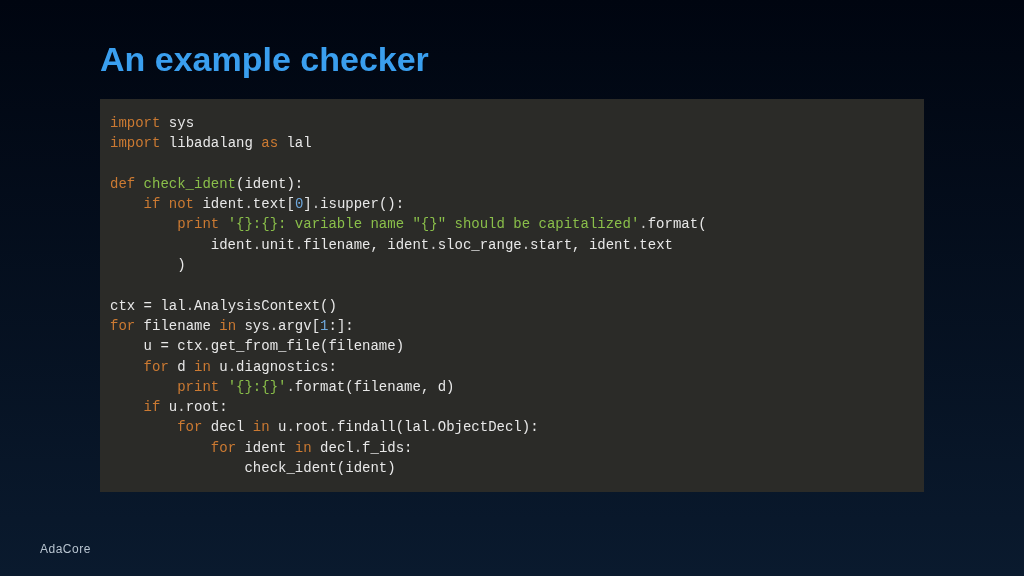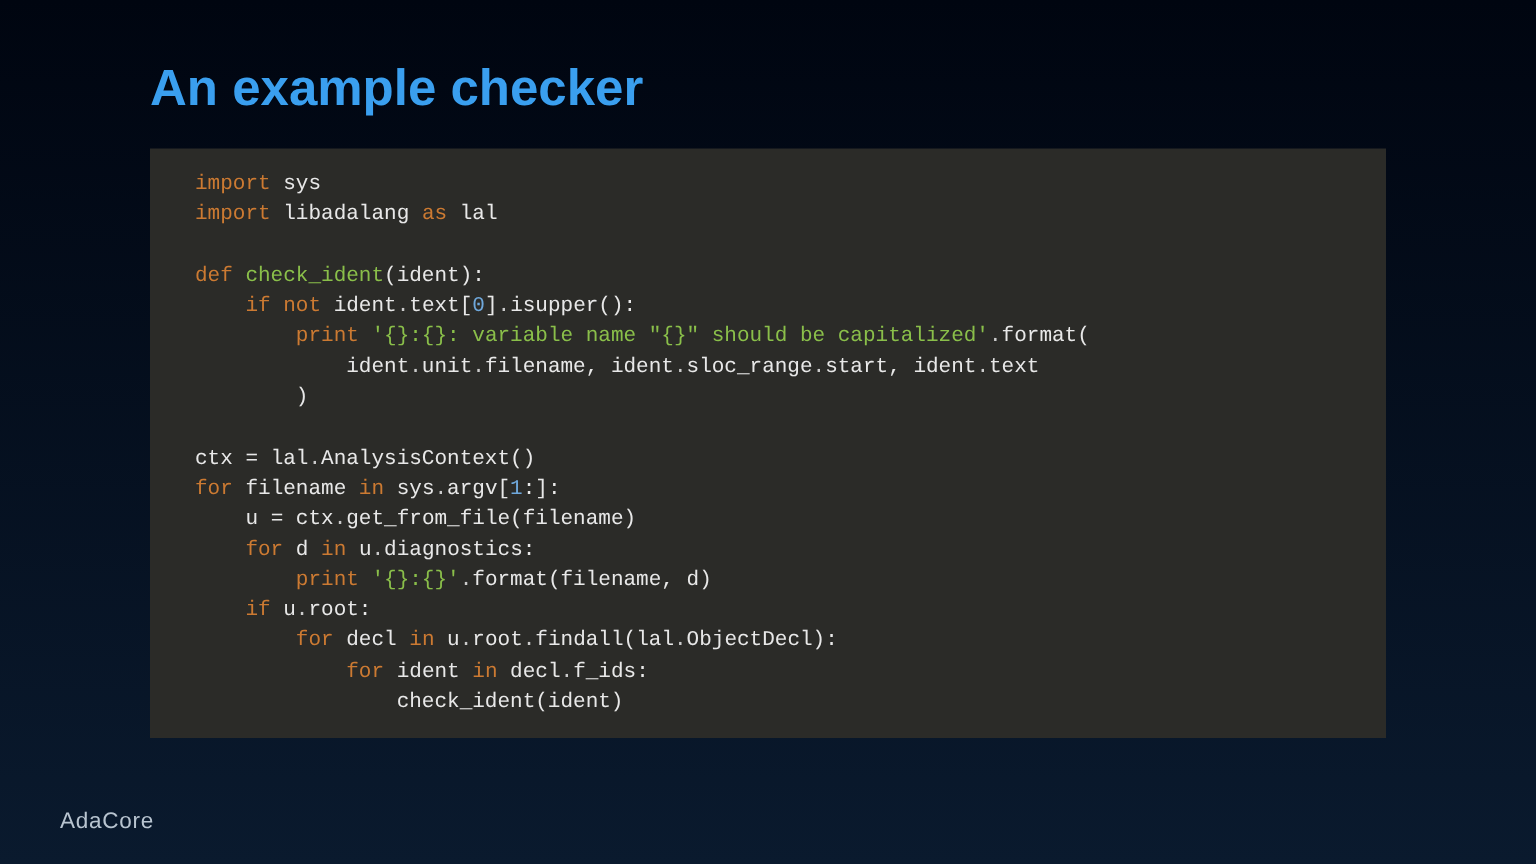--- a/index.html
+++ b/index.html
@@ -17,35 +17,35 @@
     padding: 40px 100px 20px 100px;
   }
   .title {
     color: #3a9fef;
     font-size: 34px;
     font-weight: bold;
     margin-bottom: 20px;
   }
   .code-block {
     background: #2b2b28;
-    padding: 14px 30px;
+    padding: 14px 10px;
     font-family: "Consolas", "Monaco", "Courier New", monospace;
     font-size: 14px;
     line-height: 1.45;
     color: #e8e8e8;
     white-space: pre;
   }
   .footer {
     position: absolute;
     bottom: 18px;
     left: 40px;
     color: #b8c4d0;
   }
   .footer-top {
-    font-size: 15px;
+    font-size: 12px;
     letter-spacing: 0.5px;
     margin-bottom: 2px;
   }
   .footer-bottom {
     font-size: 18px;
     font-weight: 300;
     letter-spacing: 2px;
     font-family: Arial, sans-serif;
   }
   

